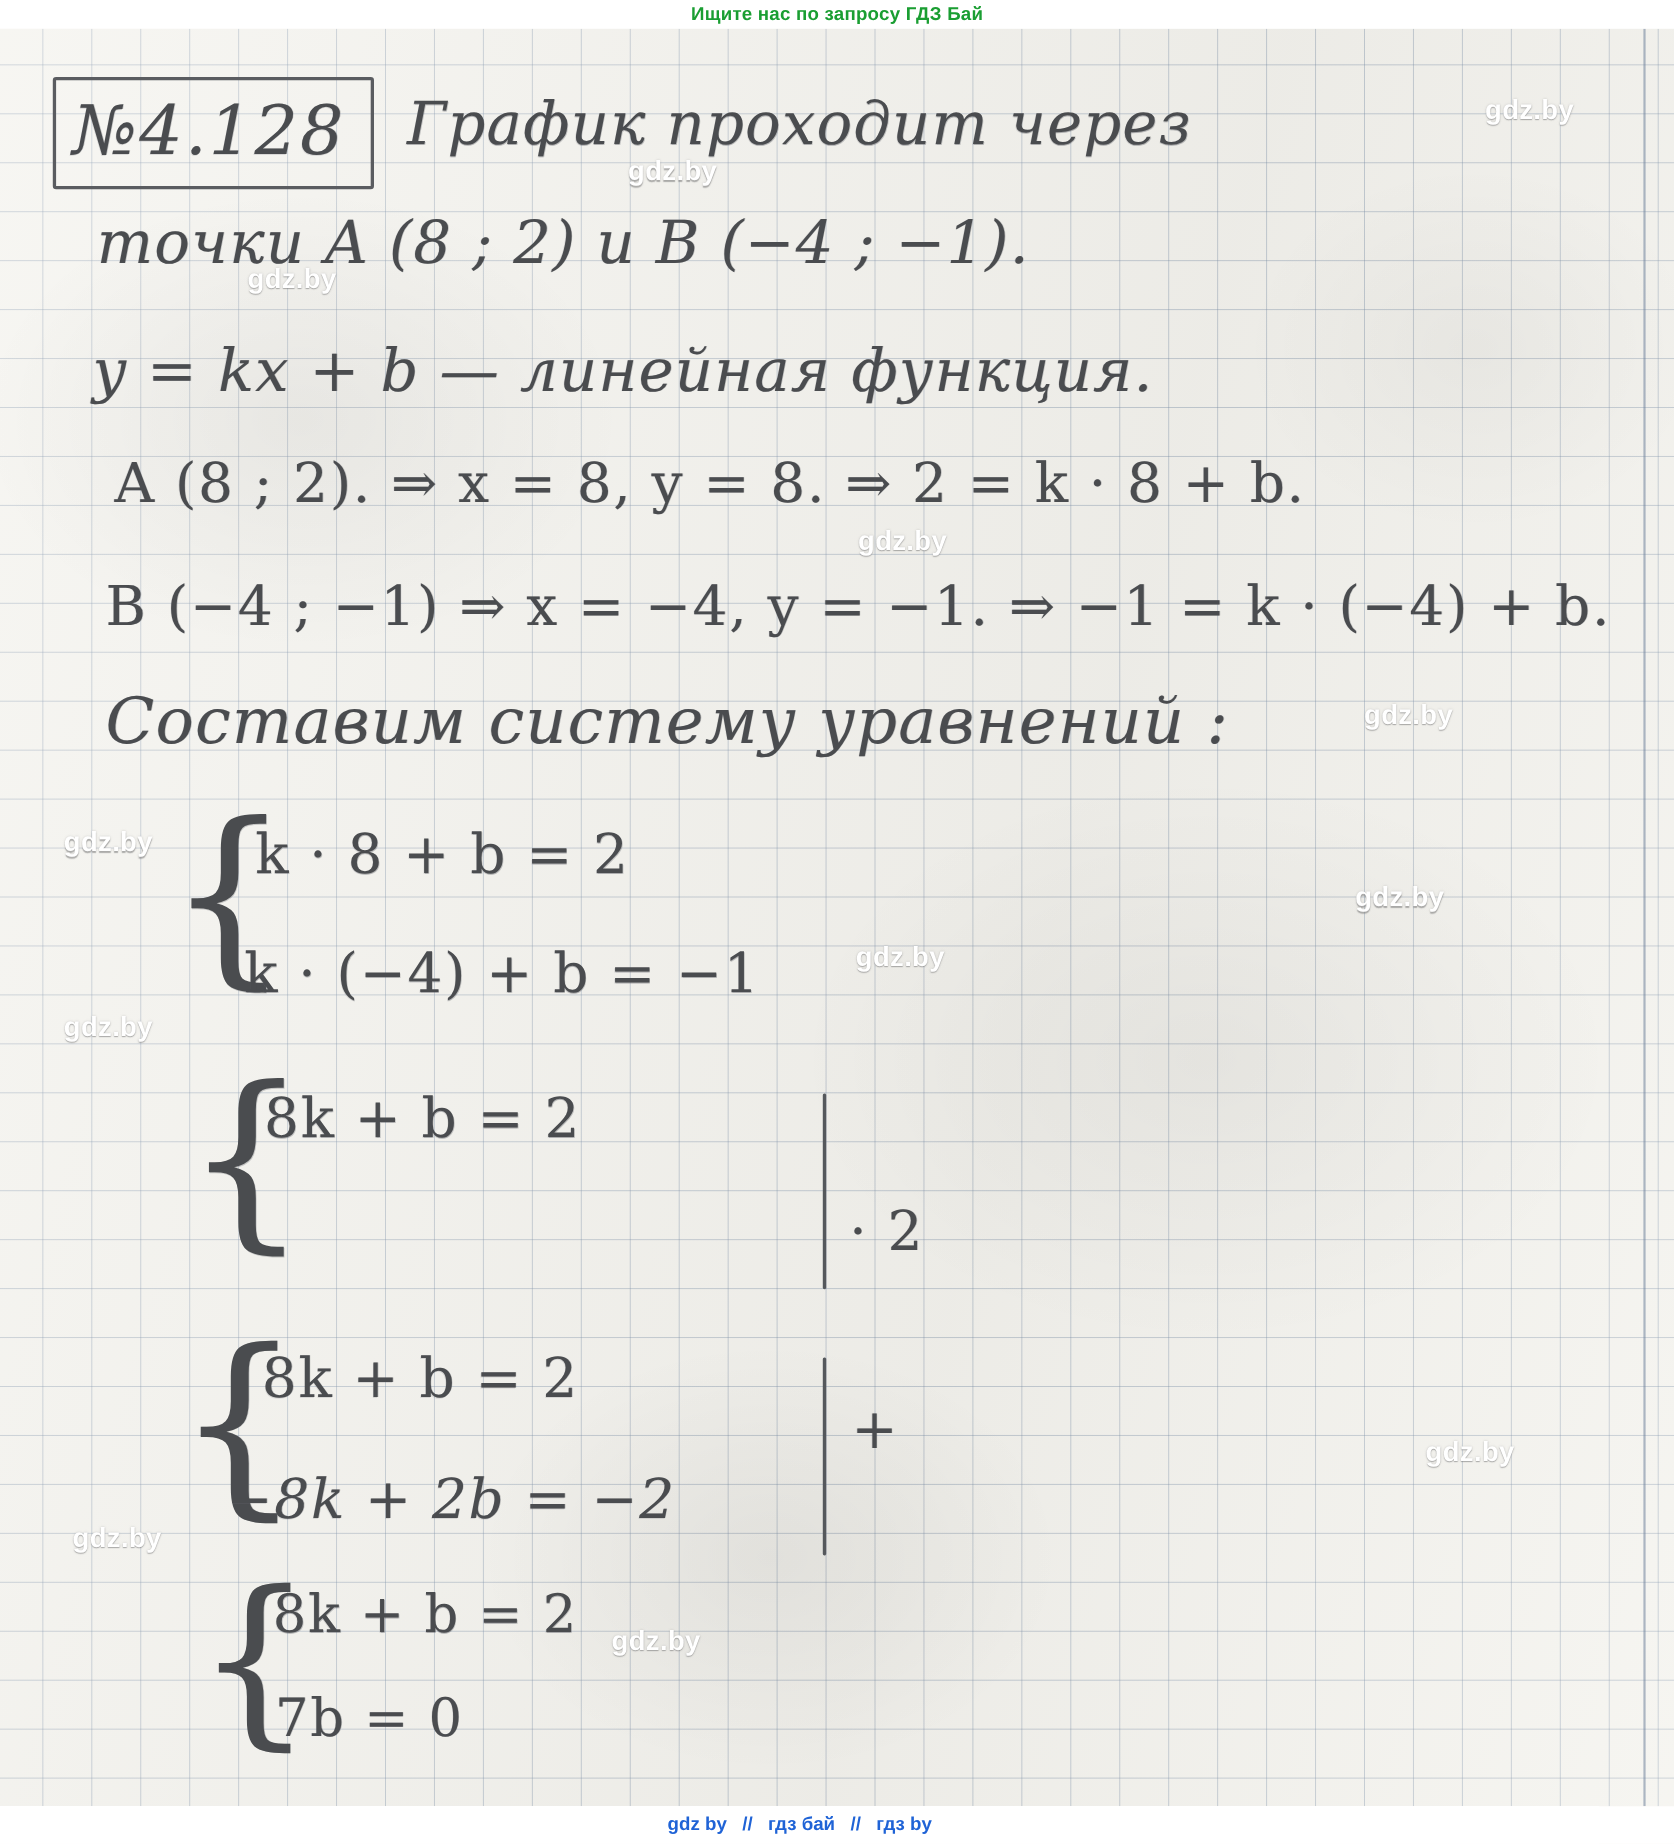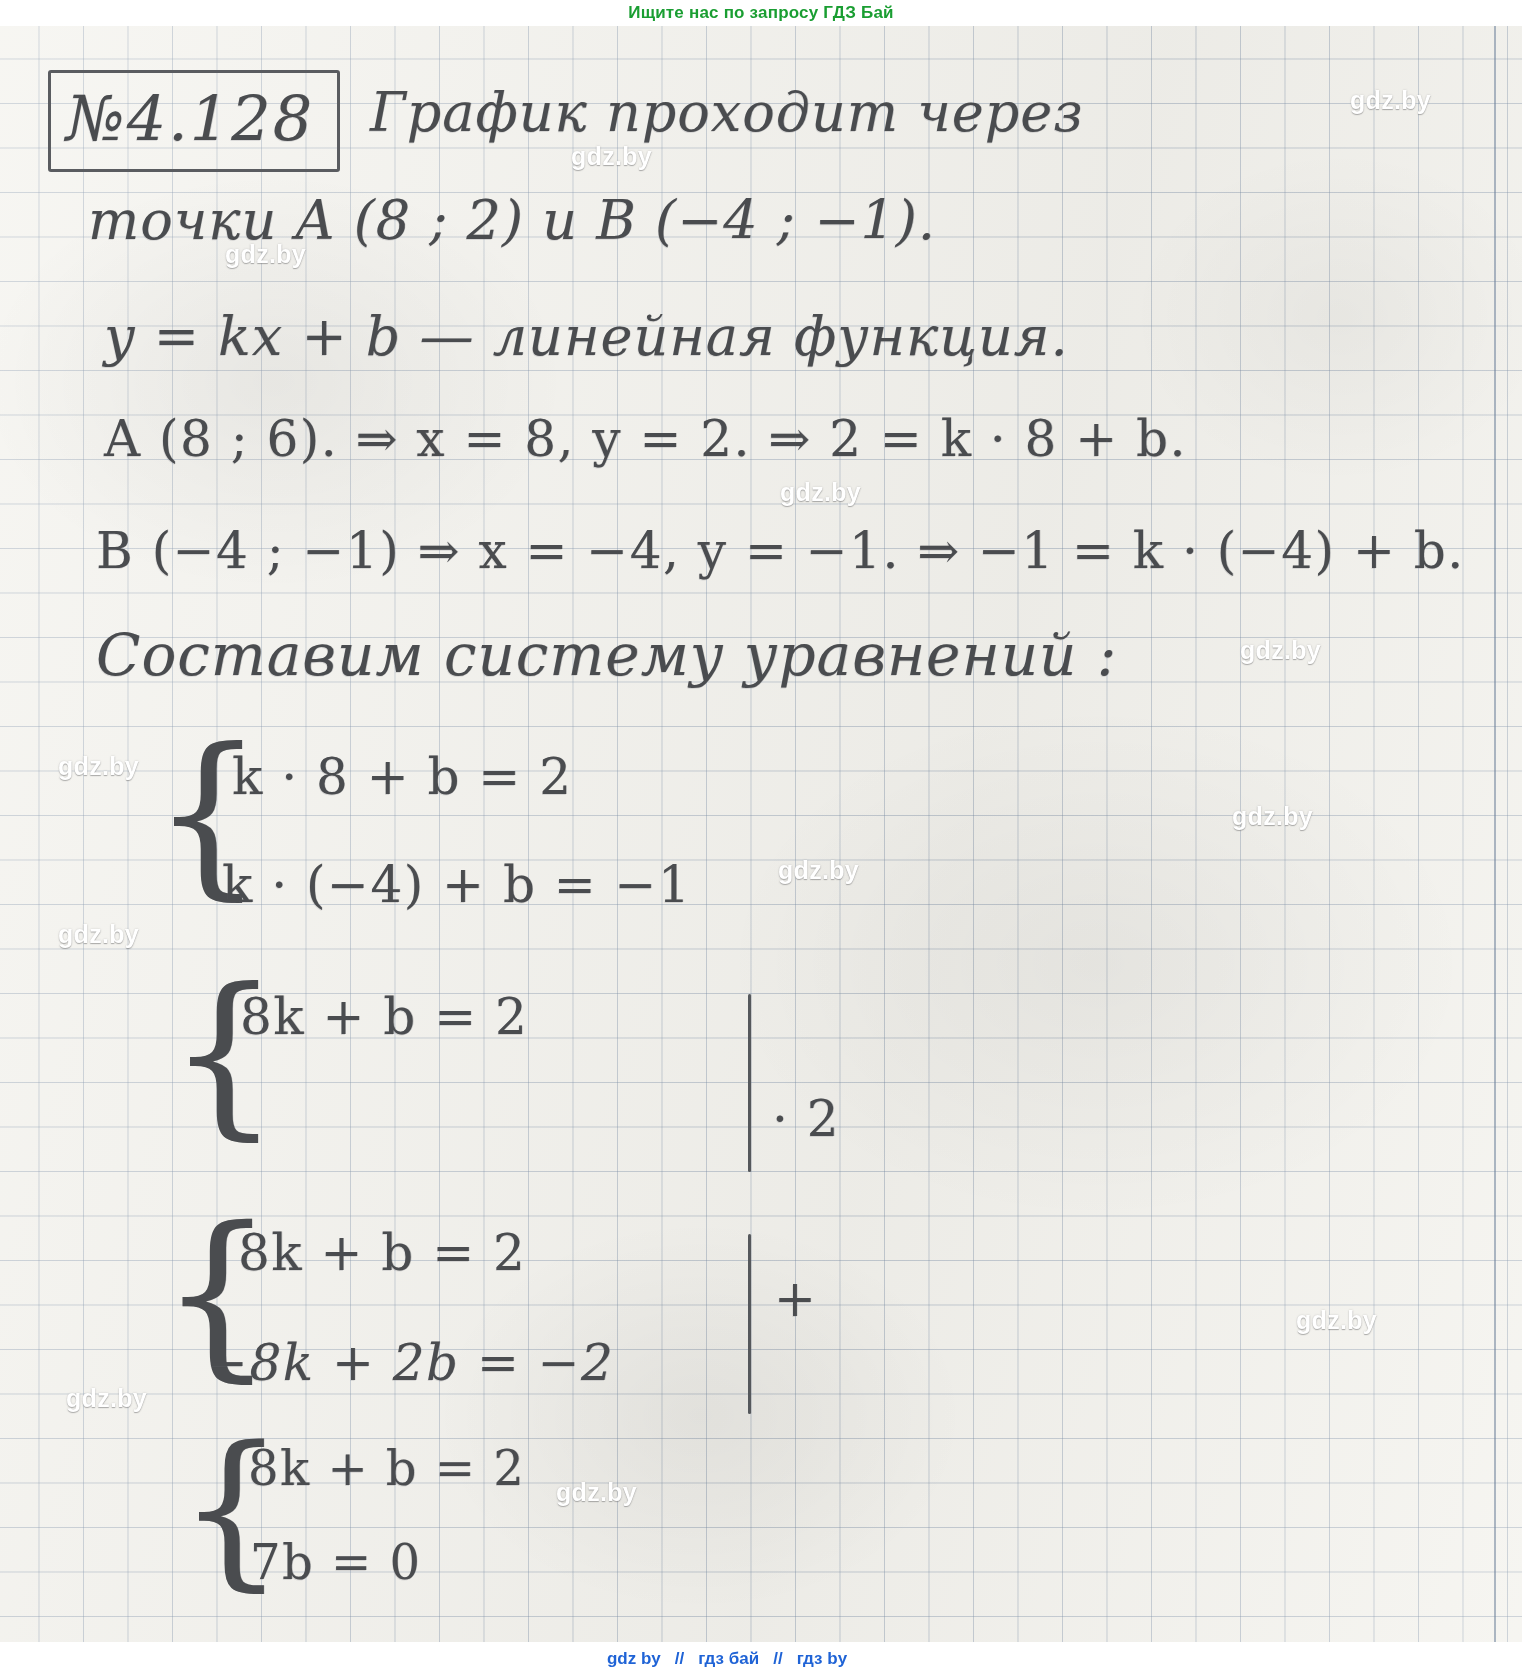--- a/index.html
+++ b/index.html
@@ -188,23 +188,23 @@
 
   <div class="hand">
 
     <div class="task-box"></div>
     <div class="hw task-num">№4.128</div>
 
     <div class="hw script" style="left:370px; top:60px; font-size:54px;">График проходит через</div>
 
     <div class="hw script" style="left:88px; top:168px; font-size:54px;">точки   A (8 ; 2)   и   B (−4 ; −1).</div>
 
-    <div class="hw script" style="left:104px; top:284px; font-size:54px;">y = kx + b  —  линейная функция.</div>
-
-    <div class="hw mono-ish" style="left:104px; top:388px; font-size:50px;">A (8 ; 6).  ⇒  x = 8,  y = 2.  ⇒   2 = k · 8 + b.</div>
+    <div class="hw script" style="left:84px; top:284px; font-size:54px;">y = kx + b  —  линейная функция.</div>
+
+    <div class="hw mono-ish" style="left:104px; top:388px; font-size:50px;">A (8 ; 2).  ⇒  x = 8,  y = 8.  ⇒   2 = k · 8 + b.</div>
 
     <div class="hw mono-ish" style="left:96px; top:500px; font-size:50px;">B (−4 ; −1)  ⇒  x = −4,   y = −1. ⇒  −1 = k · (−4) + b.</div>
 
     <div class="hw script" style="left:96px; top:600px; font-size:58px;">Составим систему уравнений :</div>
 
     <div class="brace" style="left:152px; top:700px; font-size:176px;">{</div>
     <div class="hw mono-ish" style="left:232px; top:726px; font-size:50px;">k · 8 + b = 2</div>
     <div class="hw mono-ish" style="left:222px; top:834px; font-size:50px;">k · (−4) + b = −1</div>
 
     <div class="brace" style="left:168px; top:940px; font-size:176px;">{</div>

